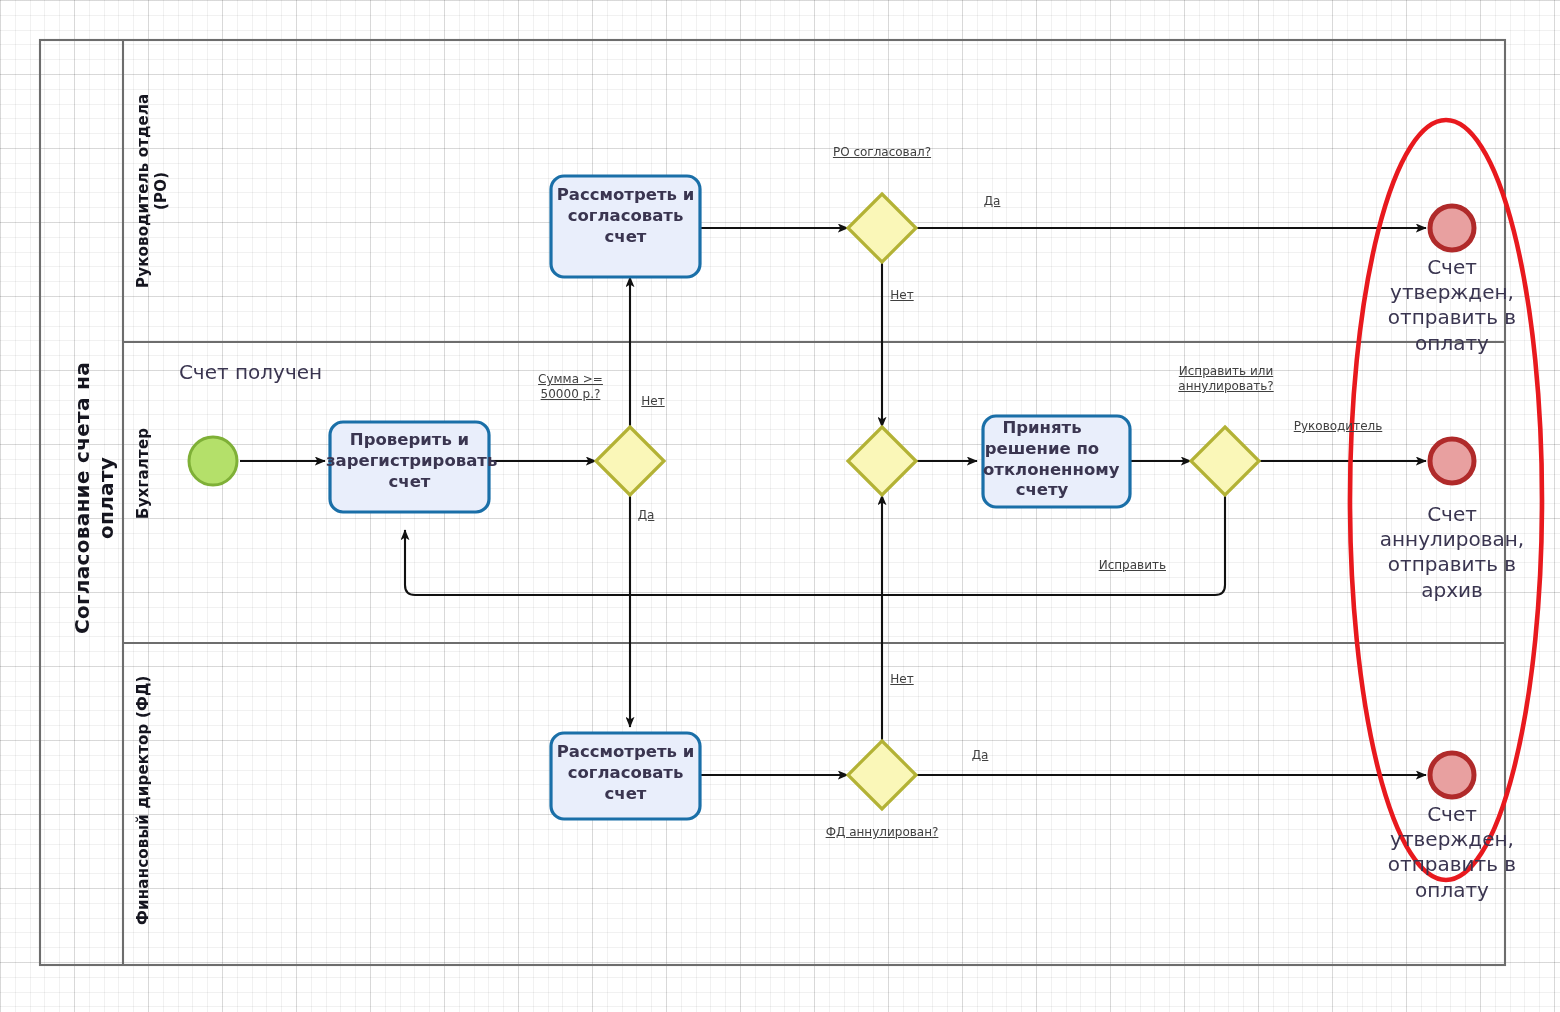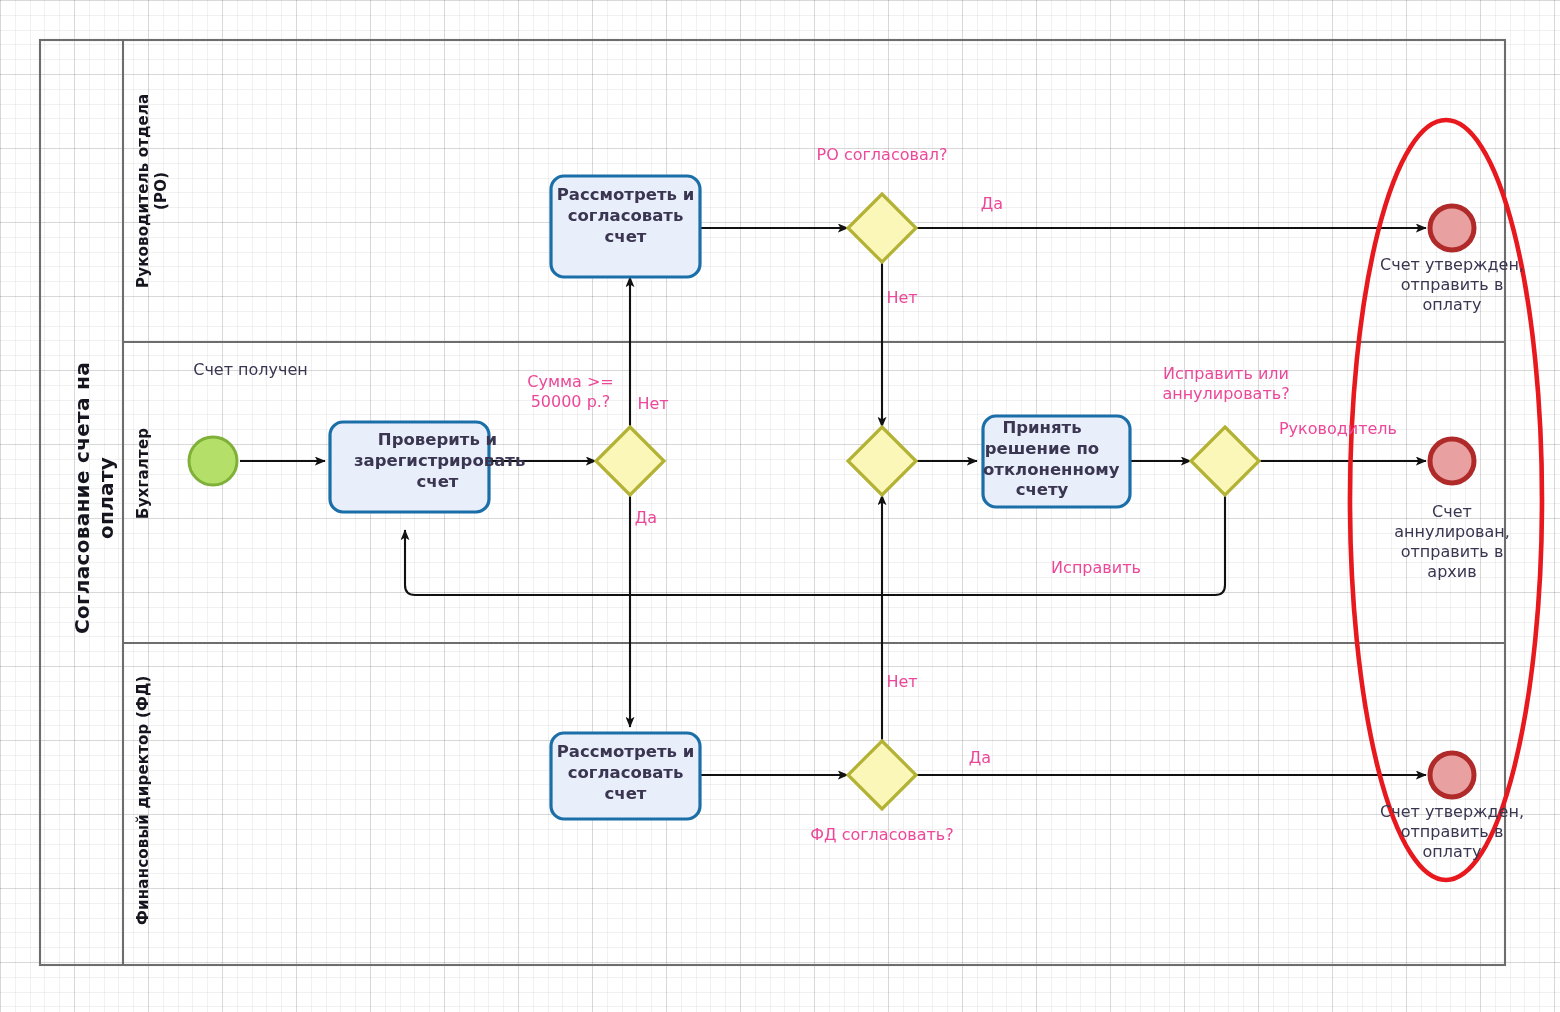--- a/index.html
+++ b/index.html
@@ -20,22 +20,22 @@
       repeating-linear-gradient(to bottom, rgba(0,0,0,0.10) 0 1px, transparent 1px 74px);
     pointer-events:none;
   }
   #canvas{position:absolute;left:0;top:0;width:1560px;height:1012px;}
   svg.layer{position:absolute;left:0;top:0;width:1560px;height:1012px;overflow:visible;}
 
   
   .tnode{position:absolute;text-align:center;color:#2b2b3a;line-height:1.26;
          white-space:pre-line;pointer-events:none;}
   .task-label{font-size:16.5px;color:#3a3550;font-weight:bold;}
-  .flowlabel{font-size:16px;color:#ec4899;}
-  .evtlabel{font-size:16px;color:#3a3550;}
+  .flowlabel{font-size:12px;color:#404040;text-decoration:underline;}
+  .evtlabel{font-size:20px;color:#3a3550;}
   .lane-title{
     position:absolute;font-size:15px;font-weight:bold;color:#15151f;
     writing-mode:vertical-rl;transform:rotate(180deg);
     text-align:center;letter-spacing:0.2px;
   }
   .pool-title{
     position:absolute;font-size:20px;font-weight:bold;color:#15151f;
     writing-mode:vertical-rl;transform:rotate(180deg);
     text-align:center;letter-spacing:0.3px;
   }
@@ -116,52 +116,52 @@
 
   <div class="pool-title" style="left:70px;top:348px;height:300px;width:26px;">Согласование счета на оплату</div>
 
   <div class="lane-title" style="left:134px;top:78px;height:225px;width:20px;">Руководитель отдела (РО)</div>
   <div class="lane-title" style="left:134px;top:418px;height:110px;width:20px;">Бухгалтер</div>
   <div class="lane-title" style="left:134px;top:673px;height:255px;width:20px;">Финансовый директор (ФД)</div>
 
   <div class="tnode task-label" style="left:551px;top:185px;width:149px;">Рассмотреть и
 согласовать
 счет</div>
-  <div class="tnode task-label" style="left:326px;top:430px;width:167px;padding-left:28px;">Проверить и
+  <div class="tnode task-label" style="left:326px;top:430px;width:167px;">Проверить и
 зарегистрировать
 счет</div>
   <div class="tnode task-label" style="left:983px;top:418px;width:118px;">Принять
 решение по
 отклоненному
 счету</div>
   <div class="tnode task-label" style="left:551px;top:742px;width:149px;">Рассмотреть и
 согласовать
 счет</div>
 
   <div class="tnode flowlabel" style="left:508px;top:372px;width:125px;">Сумма &gt;=
 50000 р.?</div>
   <div class="tnode flowlabel" style="left:792px;top:145px;width:180px;">РО согласовал?</div>
   <div class="tnode flowlabel" style="left:1146px;top:364px;width:160px;">Исправить или
 аннулировать?</div>
-  <div class="tnode flowlabel" style="left:792px;top:825px;width:180px;">ФД согласовать?</div>
+  <div class="tnode flowlabel" style="left:792px;top:825px;width:180px;">ФД аннулирован?</div>
 
   <div class="tnode evtlabel" style="left:135px;top:360px;width:155px;margin-left:38px;">Счет получен</div>
   <div class="tnode evtlabel" style="left:1372px;top:255px;width:160px;">Счет утвержден,
 отправить в
 оплату</div>
   <div class="tnode evtlabel" style="left:1372px;top:502px;width:160px;">Счет
 аннулирован,
 отправить в
 архив</div>
   <div class="tnode evtlabel" style="left:1372px;top:802px;width:160px;">Счет утвержден,
 отправить в
 оплату</div>
 
   <div class="tnode flowlabel" style="left:608px;top:394px;width:90px;">Нет</div>
   <div class="tnode flowlabel" style="left:606px;top:508px;width:80px;">Да</div>
   <div class="tnode flowlabel" style="left:952px;top:194px;width:80px;">Да</div>
   <div class="tnode flowlabel" style="left:862px;top:288px;width:80px;">Нет</div>
   <div class="tnode flowlabel" style="left:940px;top:748px;width:80px;">Да</div>
   <div class="tnode flowlabel" style="left:862px;top:672px;width:80px;">Нет</div>
   <div class="tnode flowlabel" style="left:1268px;top:419px;width:140px;">Руководитель</div>
-  <div class="tnode flowlabel" style="left:1026px;top:558px;width:140px;">Исправить</div>
+  <div class="tnode flowlabel" style="left:1026px;top:558px;width:140px;text-align:right;">Исправить</div>
 
 </div>
 
 </body></html>

